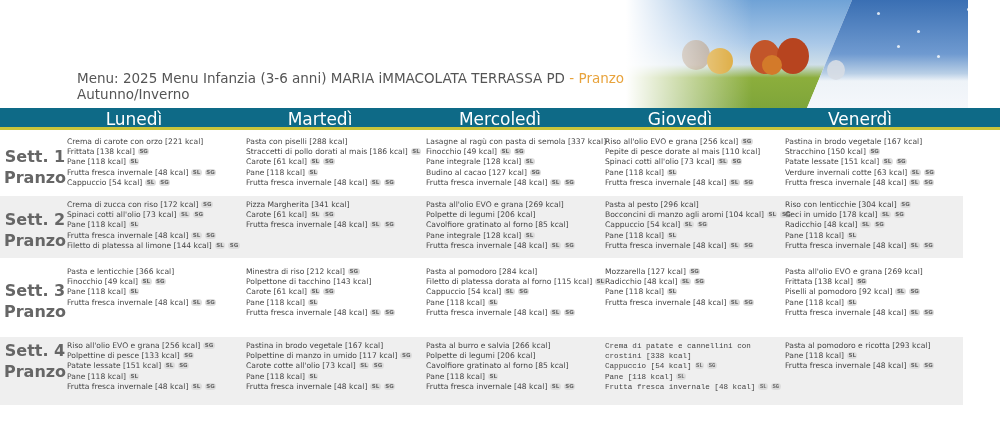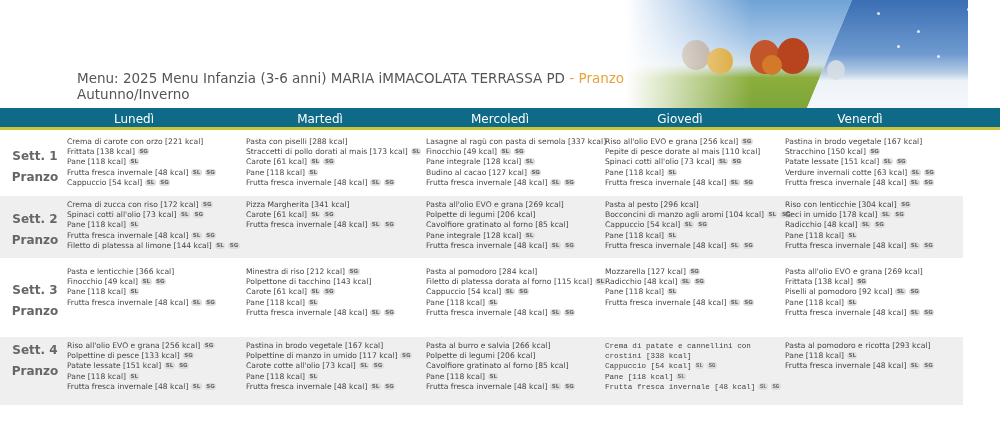--- a/index.html
+++ b/index.html
@@ -22,25 +22,25 @@
     background: linear-gradient(180deg, #3a6fb3 0%, #6f9ad0 50%, #b9cfe6 68%, #eef3f8 75%, #f5f7fb 100%);
     clip-path: polygon(45px 0, 225px 0, 225px 108px, 0 108px);
   }
   .tree { position: absolute; border-radius: 50%; }
   .snow-dot { position: absolute; width: 3px; height: 3px; border-radius: 50%; background: #fff; opacity: .8; }
 
   .title-block { position: absolute; left: 45px; top: 70px; font-size: 13.5px; line-height: 16px; color: #555; font-family: "DejaVu Sans", sans-serif; }
   .title-block .accent { color: #e8a33c; }
 
   .days-header { position: absolute; left: 0; top: 108px; width: 1000px; height: 22px; background: #0e6a87; border-bottom: 3px solid #c9c43a; }
-  .day { position: absolute; top: 0; height: 22px; color: #fff; font-size: 12px; line-height: 22px; text-align: center; font-family: "DejaVu Sans", sans-serif; }
+  .day { position: absolute; top: 0; height: 22px; color: #fff; font-size: 17px; line-height: 22px; text-align: center; font-family: "DejaVu Sans", sans-serif; }
 
   .week-row { position: absolute; left: 0; width: 963px; }
   .week-row.shaded { background: #efefef; }
-  .week-label { position: absolute; left: 4px; width: 62px; text-align: center; font-weight: bold; color: #666; font-size: 12px; line-height: 21px; font-family: "DejaVu Sans", sans-serif; }
+  .week-label { position: absolute; left: 4px; width: 62px; text-align: center; font-weight: bold; color: #666; font-size: 16px; line-height: 21px; font-family: "DejaVu Sans", sans-serif; }
   .cell { position: absolute; font-size: 7.6px; line-height: 10.2px; color: #444; font-family: "DejaVu Sans", sans-serif; }
   .dish { white-space: nowrap; }
   .dish.wrap { white-space: normal; }
   .badge { display: inline-block; font-size: 5.5px; font-weight: bold; color: #666; background: #ddd; border-radius: 4px; padding: 0 1.5px; margin-left: 3px; line-height: 7px; vertical-align: 1px; }
 </style>
 </head>
 <body>
 
 <div class="banner">
   <div class="banner-img">
@@ -88,21 +88,21 @@
       </div>
       <div class="cell" style="left: 67px; top: 4px; width: 178px;">
         <div class="dish"><span>Crema di carote con orzo [221 kcal]</span></div>
         <div class="dish"><span>Frittata [138 kcal]</span><span class="badge">SG</span></div>
         <div class="dish"><span>Pane [118 kcal]</span><span class="badge">SL</span></div>
         <div class="dish"><span>Frutta fresca invernale [48 kcal]</span><span class="badge">SL</span><span class="badge">SG</span></div>
         <div class="dish"><span>Cappuccio [54 kcal]</span><span class="badge">SL</span><span class="badge">SG</span></div>
       </div>
       <div class="cell" style="left: 246px; top: 4px; width: 178px;">
         <div class="dish"><span>Pasta con piselli [288 kcal]</span></div>
-        <div class="dish"><span>Straccetti di pollo dorati al mais [173 kcal]</span><span class="badge">SL</span></div>
+        <div class="dish"><span>Straccetti di pollo dorati al mais [186 kcal]</span><span class="badge">SL</span></div>
         <div class="dish"><span>Carote [61 kcal]</span><span class="badge">SL</span><span class="badge">SG</span></div>
         <div class="dish"><span>Pane [118 kcal]</span><span class="badge">SL</span></div>
         <div class="dish"><span>Frutta fresca invernale [48 kcal]</span><span class="badge">SL</span><span class="badge">SG</span></div>
       </div>
       <div class="cell" style="left: 426px; top: 4px; width: 178px;">
         <div class="dish"><span>Lasagne al ragù con pasta di semola [337 kcal]</span></div>
         <div class="dish"><span>Finocchio [49 kcal]</span><span class="badge">SL</span><span class="badge">SG</span></div>
         <div class="dish"><span>Pane integrale [128 kcal]</span><span class="badge">SL</span></div>
         <div class="dish"><span>Budino al cacao [127 kcal]</span><span class="badge">SG</span></div>
         <div class="dish"><span>Frutta fresca invernale [48 kcal]</span><span class="badge">SL</span><span class="badge">SG</span></div>

